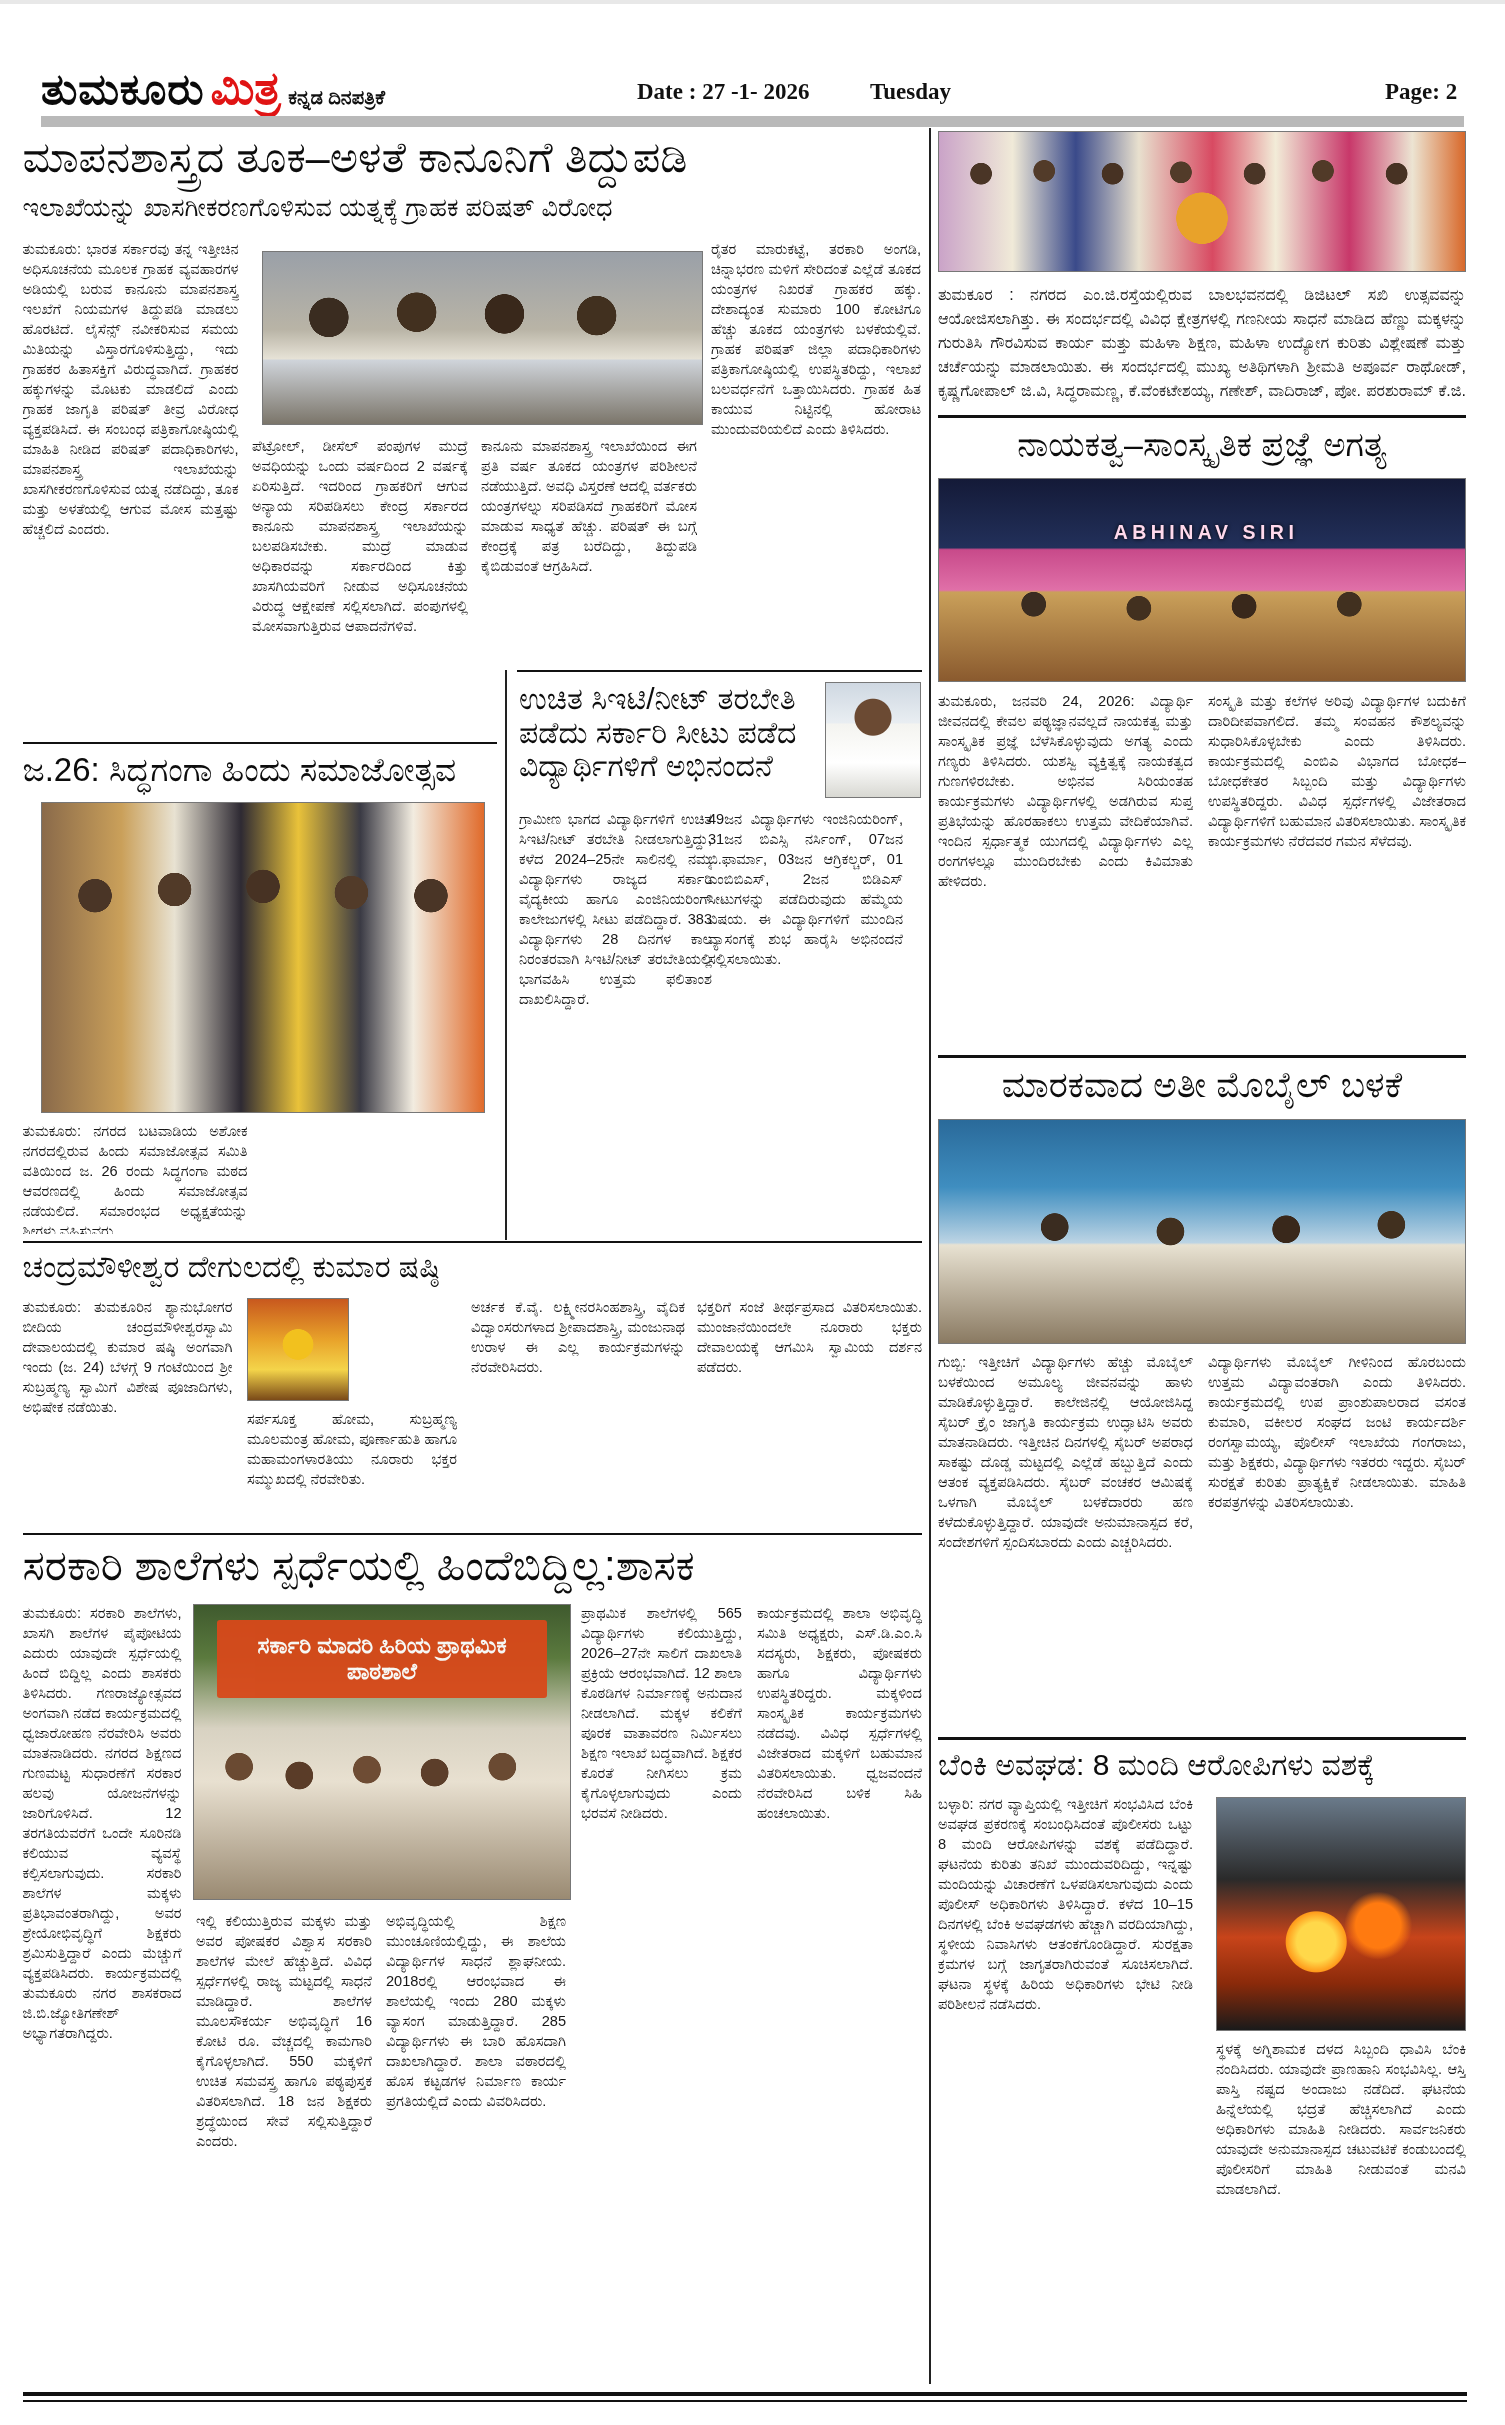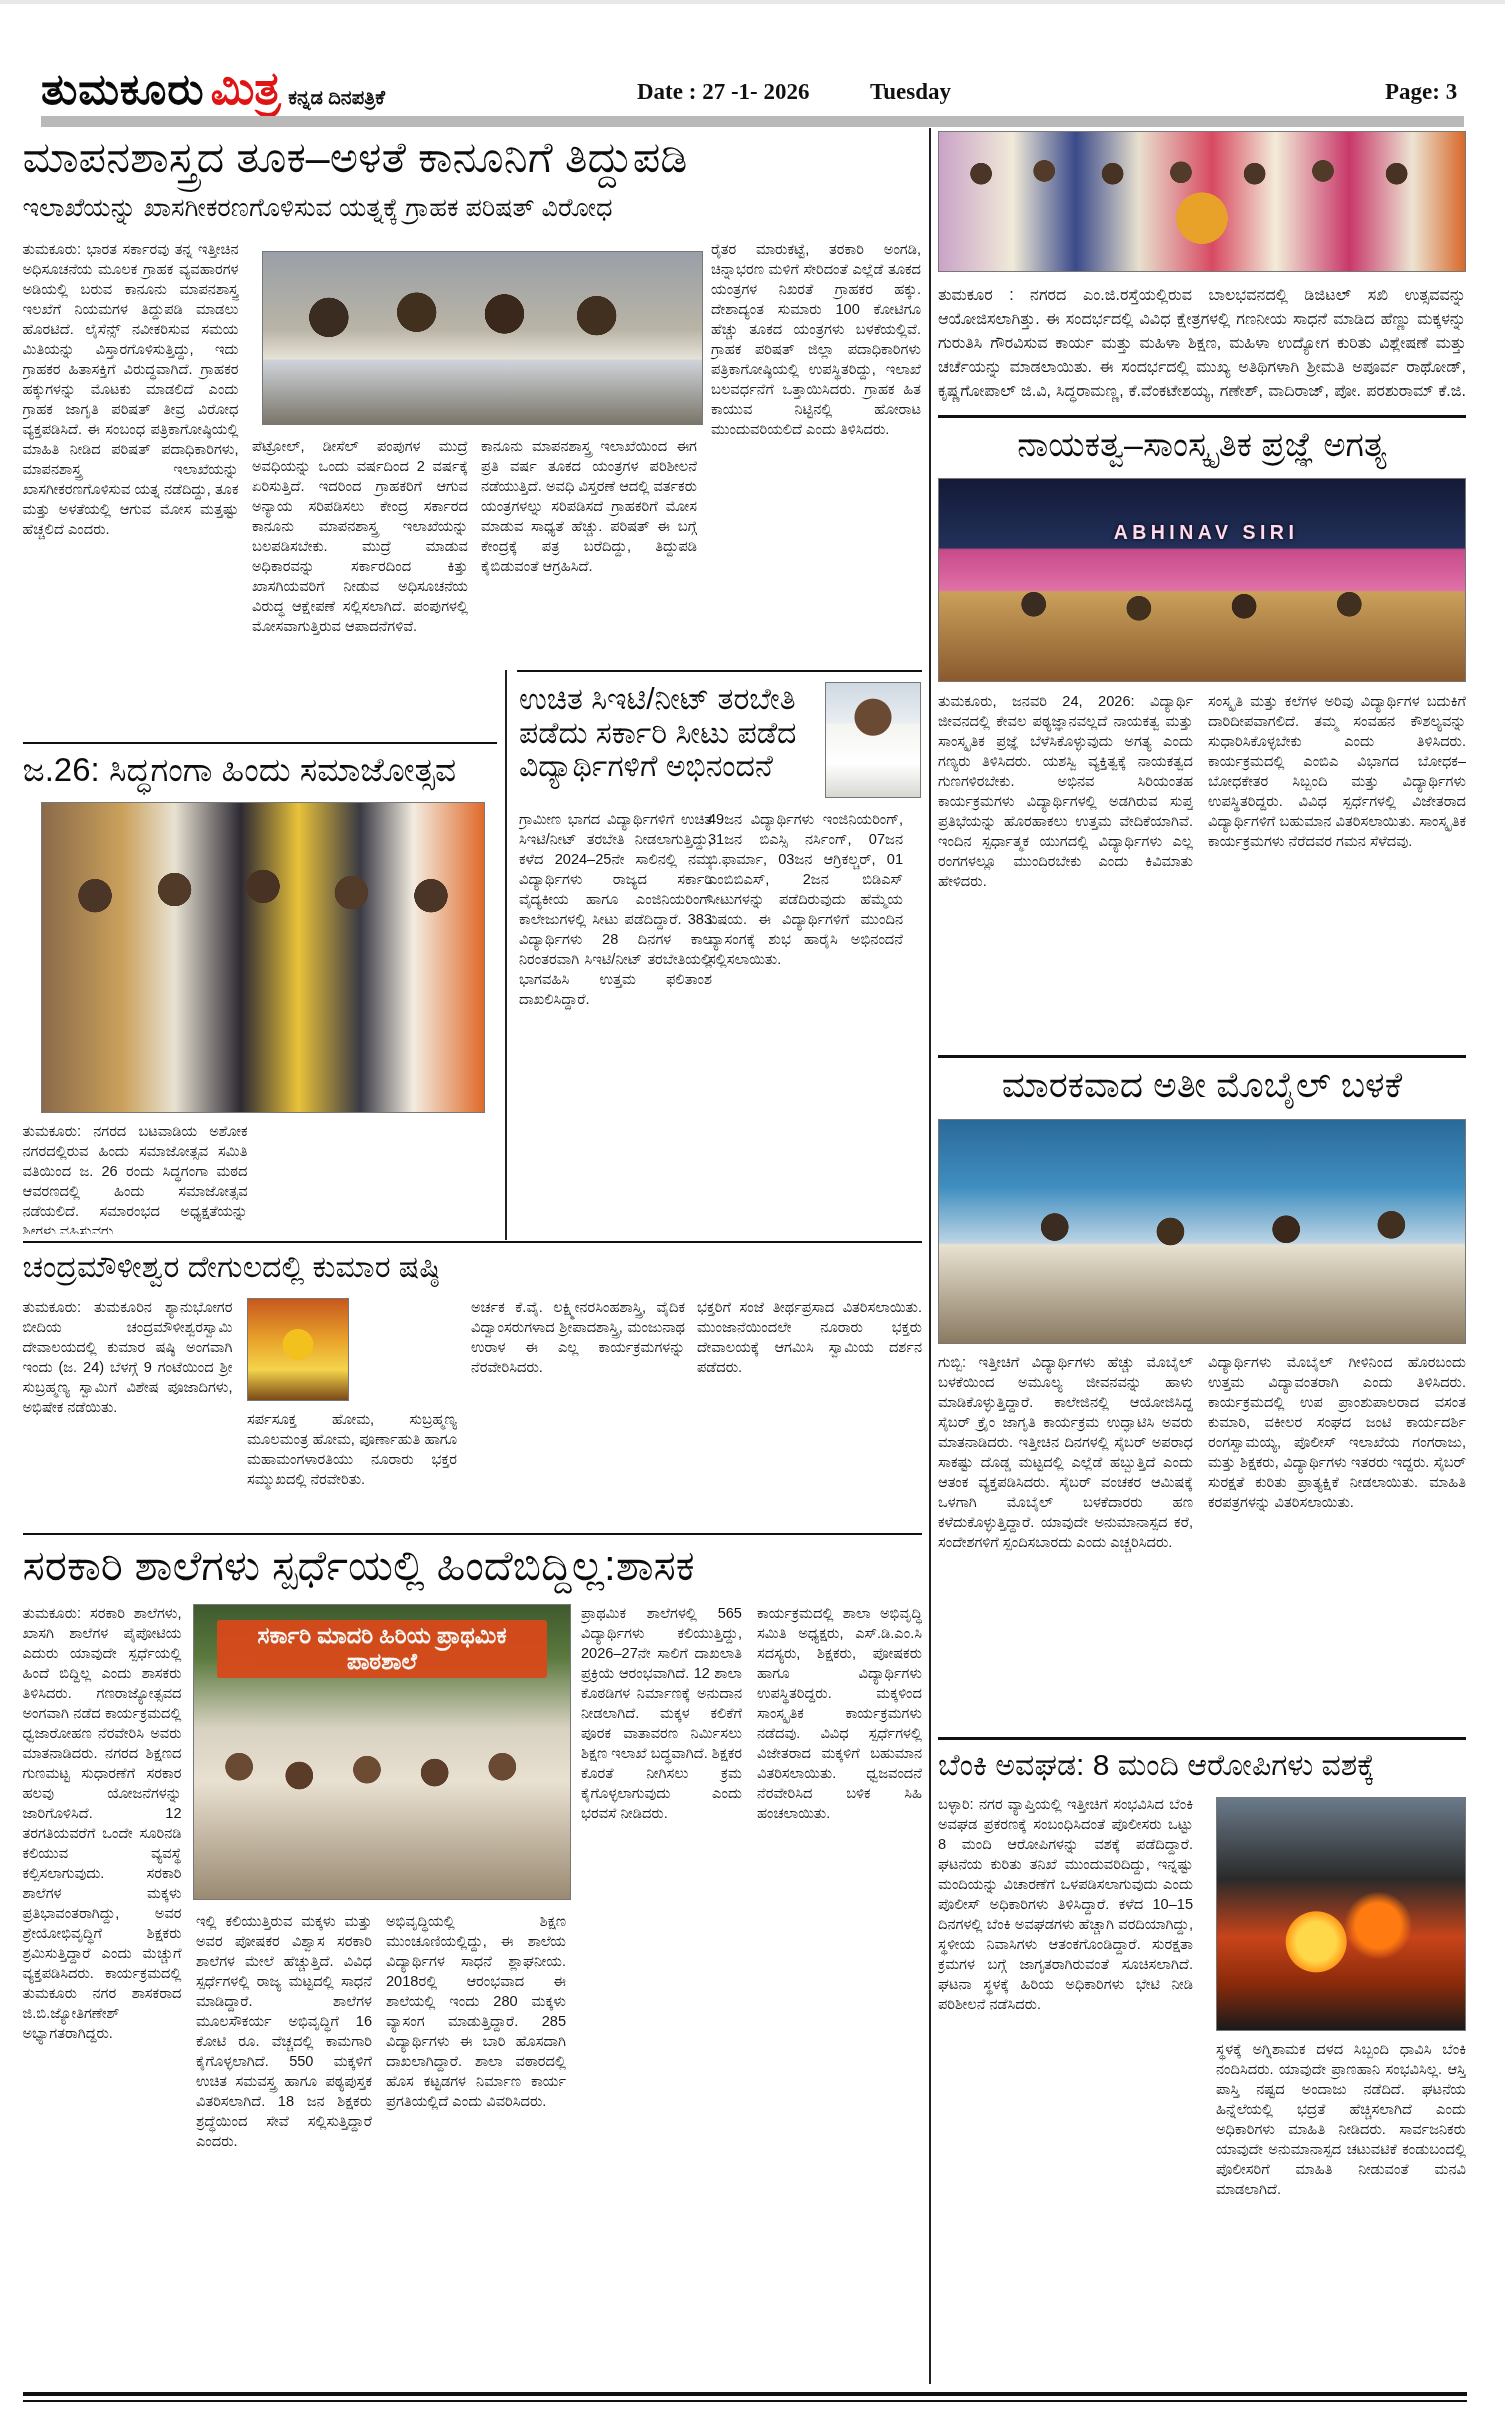--- a/index.html
+++ b/index.html
@@ -14,38 +14,38 @@
   .masthead-red   { font-family:"Liberation Serif", serif; font-weight:bold; font-size:46px; color:#e01414; padding-left:6px; }
   .masthead-sub   { font-weight:bold; font-size:19.5px; color:#111; padding-left:7.5px; }
   .hdr-serif { font-family:"Liberation Serif", serif; font-weight:bold; font-size:23px; color:#111; }
   .graybar { background:#b9b9b9; }
   .hrule { background:#111; }
   .vrule { background:#222; }
   .headline { font-weight:normal; color:#0d0d0d; line-height:1.12; letter-spacing:0; }
   .body-col { text-align:justify; font-size:14.6px; line-height:1.37; color:#161616; overflow:hidden; }
   .caption { text-align:justify; font-size:16px; line-height:1.5; color:#131313; overflow:hidden; }
   .photo { overflow:hidden; border:0.7px solid #777; }
-  .banner-strip { position:absolute; left:6%; right:6%; top:15px; padding:3px 3px; text-align:center;
+  .banner-strip { position:absolute; left:6%; right:6%; top:15px; padding:13px 3px; text-align:center;
                   font-weight:bold; font-size:22.5px; color:#fff; background:#d8491a; border-radius:3px; opacity:.95; }
   .stage-text { position:absolute; left:8px; right:0; top:42px; text-align:center; font-weight:bold;
                 font-size:19.5px; letter-spacing:4.5px; color:#ffd9ec; text-shadow:0 0 4.5px #000; }
 </style>
 </head>
 <body>
 
 <div class="page">
 
   <div class="abs" style="left:41px; top:58px; display:flex; align-items:baseline;">
     <span class="masthead-black">ತುಮಕೂರು</span>
     <span class="masthead-red">ಮಿತ್ರ</span>
     <span class="masthead-sub">ಕನ್ನಡ ದಿನಪತ್ರಿಕೆ</span>
   </div>
   <div class="abs hdr-serif" style="left:637px; top:75px;">Date :  27 -1- 2026</div>
   <div class="abs hdr-serif" style="left:870px; top:75px;">Tuesday</div>
-  <div class="abs hdr-serif" style="left:1385px; top:75px;">Page: 3</div>
+  <div class="abs hdr-serif" style="left:1385px; top:75px;">Page: 2</div>
   <div class="abs graybar" style="left:41px; top:112px; width:1423px; height:11.2px;"></div>
 
   <div class="abs headline" style="left:22.5px; top:129px; width:1169px; font-size:43px;">ಮಾಪನಶಾಸ್ತ್ರದ ತೂಕ–ಅಳತೆ ಕಾನೂನಿಗೆ ತಿದ್ದುಪಡಿ</div>
   <div class="abs headline" style="left:22.5px; top:189px; width:899px; font-size:25.5px;">ಇಲಾಖೆಯನ್ನು ಖಾಸಗೀಕರಣಗೊಳಿಸುವ ಯತ್ನಕ್ಕೆ ಗ್ರಾಹಕ ಪರಿಷತ್ ವಿರೋಧ</div>
 
   <div class="abs photo" style="left:262px; top:247px; width:441px; height:174px;
        background:
          radial-gradient(circle at 15% 38%, #3a2c20 0 19.5px, transparent 20px),
          radial-gradient(circle at 35% 35%, #42301f 0 19.5px, transparent 20px),
          radial-gradient(circle at 55% 36%, #39281b 0 19.5px, transparent 20px),

